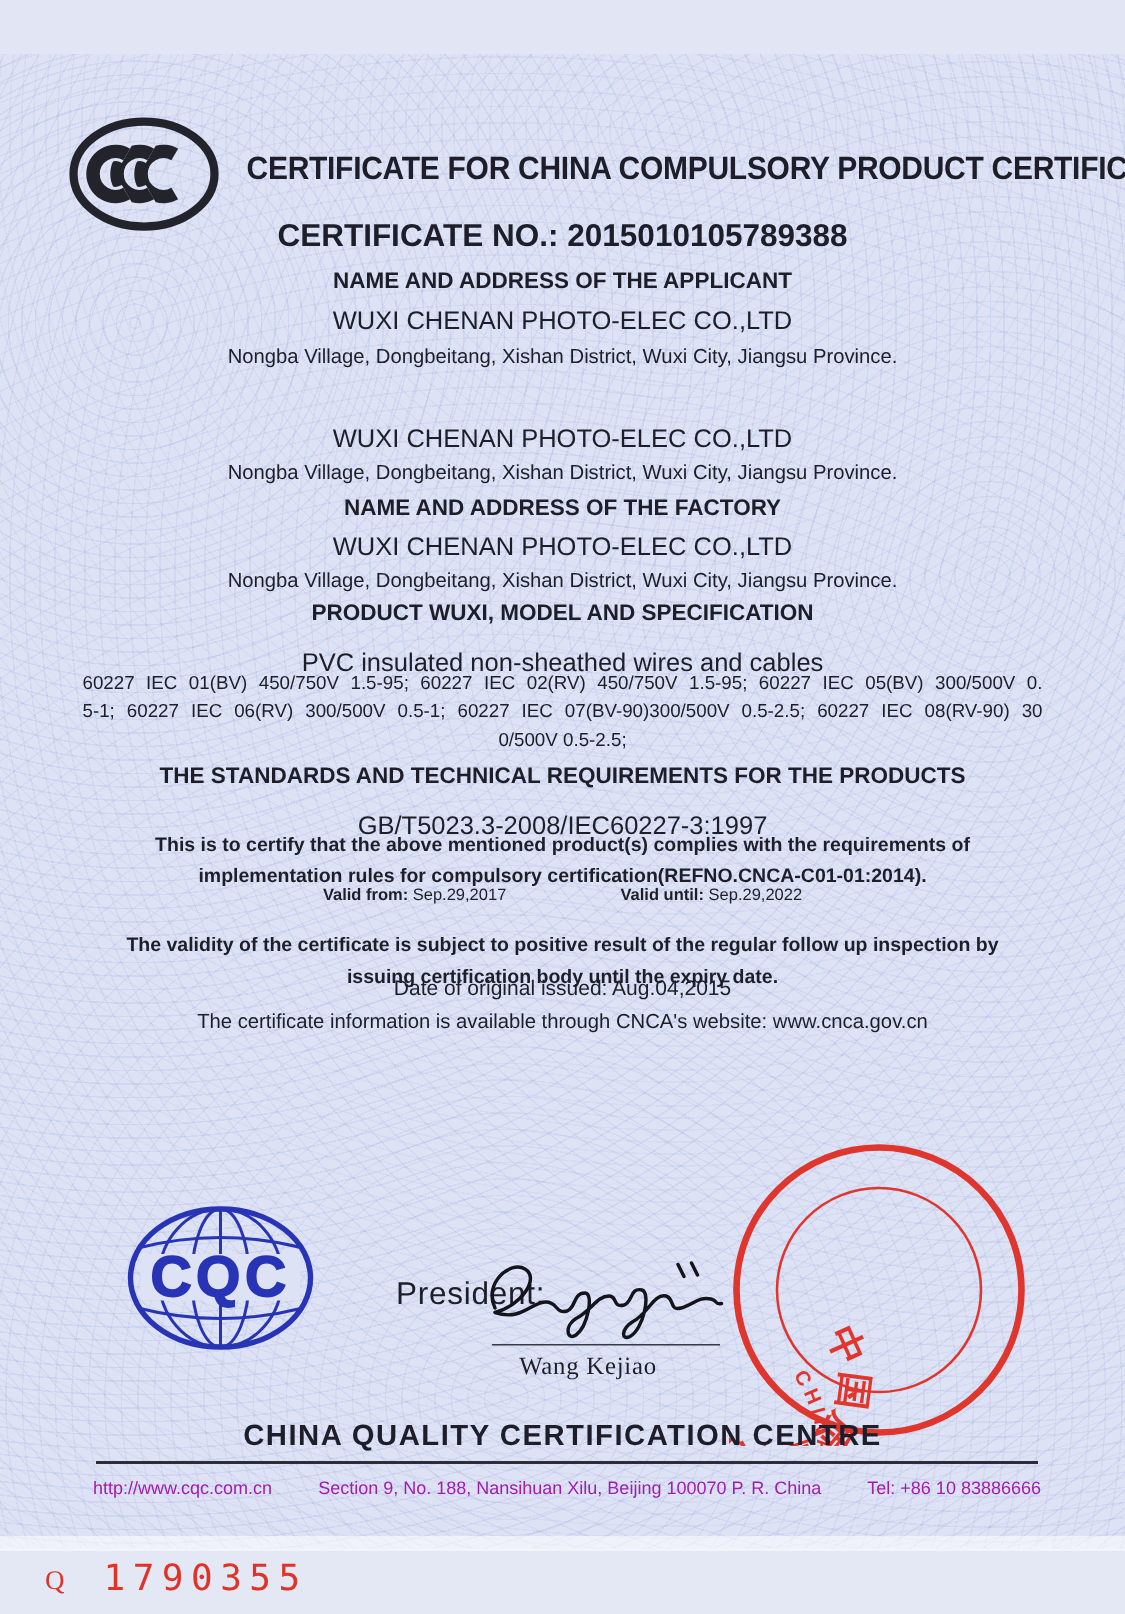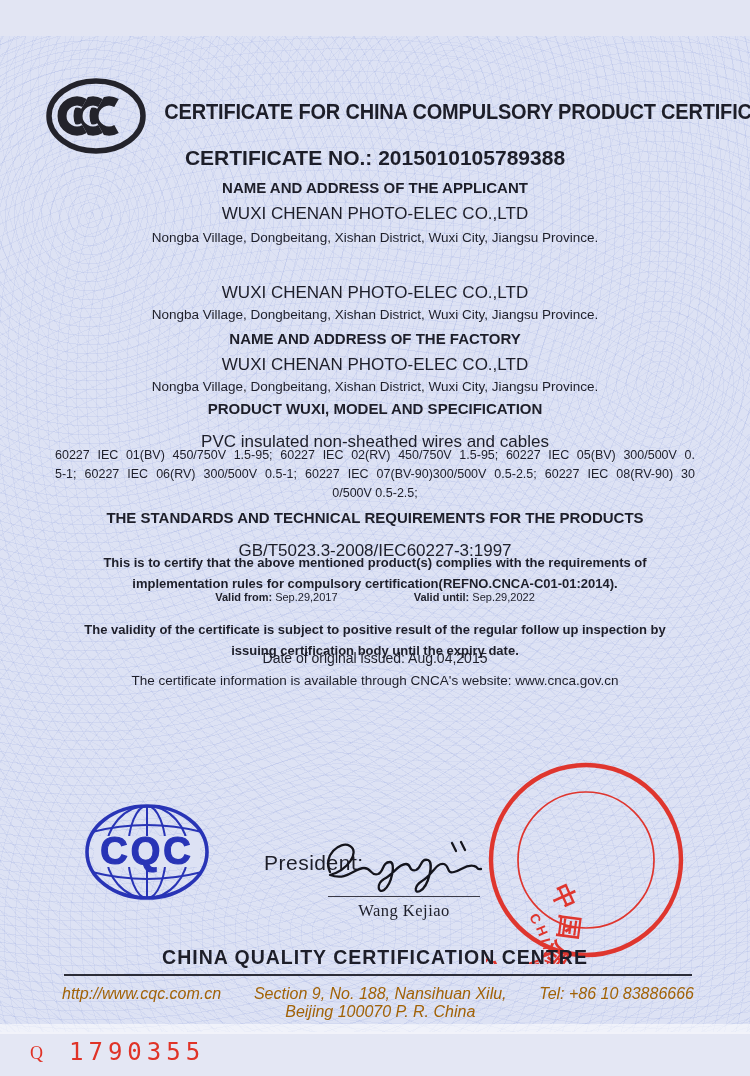--- a/index.html
+++ b/index.html
@@ -43,28 +43,28 @@
   .validity{position:absolute;left:65px;width:620px;top:619px;font-size:13px;font-weight:bold;
     text-align:center;line-height:1.65;}
   .origdate{top:650px;font-size:14px;}
   .cncainfo{top:673px;font-size:13.5px;}
 
   .ccc-logo{position:absolute;left:44px;top:76px;}
   .cqc-logo{position:absolute;left:82px;top:802px;}
   .president{position:absolute;left:224px;top:851px;font-size:21px;letter-spacing:.5px;margin-left:40px;}
   .signature{position:absolute;left:322px;top:836px;}
   .sig-underline{position:absolute;left:328px;top:896px;width:152px;border-top:1.5px solid #3a3a46;}
-  .sig-name{position:absolute;left:328px;top:901px;width:152px;text-align:center;
+  .sig-name{position:absolute;left:316px;top:901px;width:152px;text-align:center;
     font-family:"Liberation Serif",serif;font-size:16.5px;letter-spacing:.5px;}
   .seal{position:absolute;left:486px;top:756px;opacity:.93;}
 
   .centre-head{top:946px;font-size:19.5px;font-weight:bold;letter-spacing:1px;}
   .centre-rule{position:absolute;left:64px;top:974px;width:628px;border-top:2px solid #2c2d38;}
   .footer-row{position:absolute;left:62px;top:985px;width:632px;display:flex;
-    justify-content:space-between;align-items:flex-start;font-size:16px;color:#a16207;font-style:italic;}
+    justify-content:space-between;align-items:flex-start;font-size:12px;color:#a21caf;}
   .footer-row .f-addr{flex:1;text-align:center;padding:0 8px;}
 
   .serial{position:absolute;left:30px;top:1040px;display:flex;align-items:flex-end;color:#e03327;}
   .serial .q{font-family:"Liberation Serif",serif;font-size:18px;margin-right:26px;}
   .serial .num{font-family:"DejaVu Sans Mono",monospace;font-size:24px;letter-spacing:5px;line-height:1;}
 </style>
 </head>
 <body>
 
 <div class="stage">

